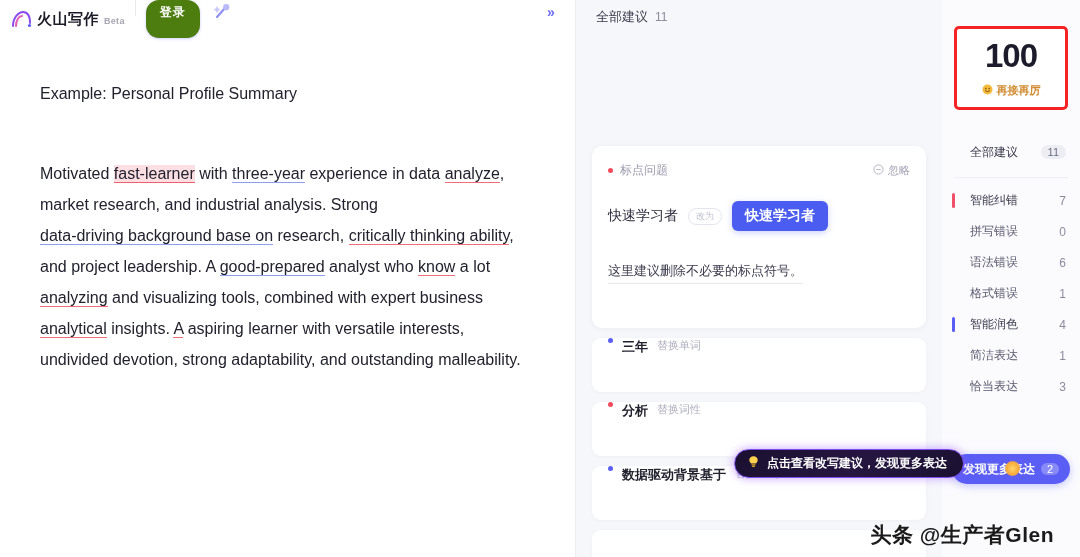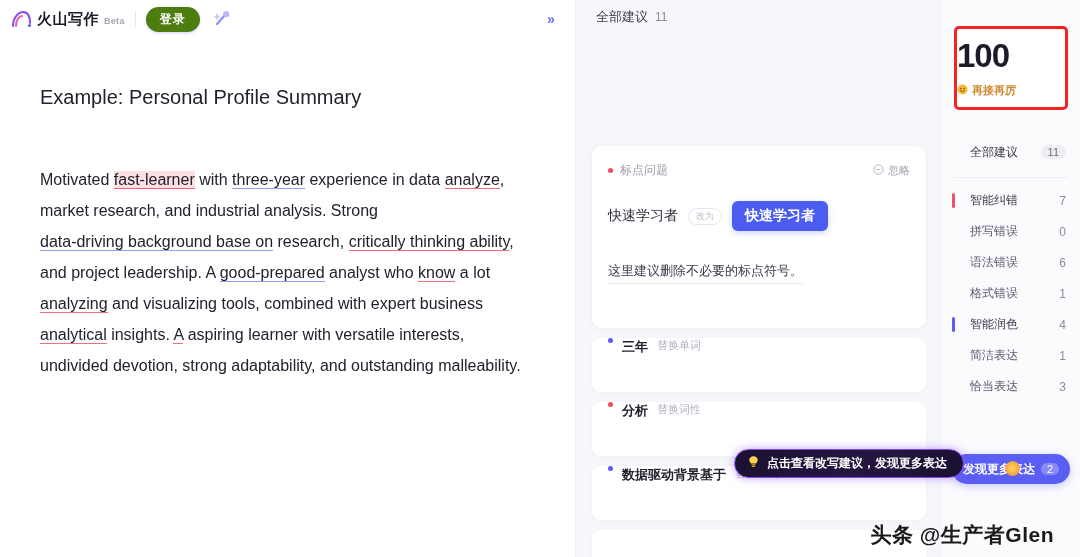--- a/index.html
+++ b/index.html
@@ -14,21 +14,21 @@
   
   .editor-col {
     width: 576px; height: 557px;
     background: #ffffff;
     position: relative;
     border-right: 1px solid #ececf1;
     display: flex; flex-direction: column;
   }
   .editor-topbar {
     height: 38px; min-height: 38px;
-    display: flex; align-items: center;
+    display: flex; 
     padding: 0 12px 0 10px;
     gap: 10px;
   }
   .brand { display: flex; align-items: center; gap: 5px; }
   .brand-mark { width: 22px; height: 20px; position: relative; }
   .brand-name {
     font-size: 15px; font-weight: bold; color: #1c1c28;
     letter-spacing: .5px;
   }
   .beta-tag {
@@ -61,21 +61,21 @@
     color: #6b6bf0; font-size: 14px; cursor: pointer;
     font-weight: bold;
   }
 
   
   .doc-area {
     flex: 1; padding: 44px 46px 0 40px;
     overflow: hidden;
   }
   .doc-title {
-    font-size: 20px; color: #22222e; line-height: 1.5;
+    font-size: 16px; color: #22222e; line-height: 1.5;
     margin-bottom: 52px;
   }
   .doc-para {
     font-size: 16px; color: #22222e; line-height: 31px;
   }
   .mk { position: relative; white-space: nowrap; }
   .mk-red   { border-bottom: 1.5px solid #f06d7a; }
   .mk-blue  { border-bottom: 1.5px solid #8e9ef0; }
   .mk-redhl { background: #fbdfe2; border-bottom: 1.5px solid #ef5f6e; }
 
@@ -169,21 +169,21 @@
     display: flex; flex-direction: column;
     position: relative;
   }
   .score-card {
     margin: 26px 12px 0 12px;
     height: 84px;
     background: #fff;
     border: 3px solid #f52323;
     border-radius: 5px;
     display: flex; flex-direction: column;
-    justify-content: center;
+    align-items: center; justify-content: center;
     position: relative;
   }
   .score-num {
     font-size: 33px; font-weight: bold; color: #1b1b2b;
     line-height: 1; letter-spacing: -1px; position: relative;
   }
   .score-underline {
     position: absolute; left: -4px; right: -4px; bottom: -3px;
     height: 7px; border-radius: 4px;
     background: linear-gradient(90deg,#cfc2f5,#b9a8ee);

